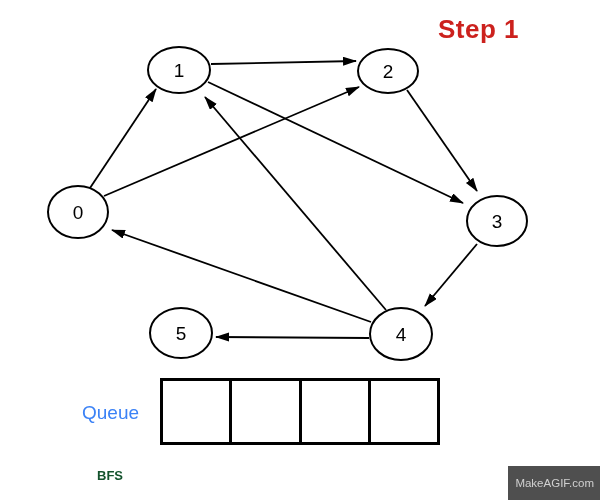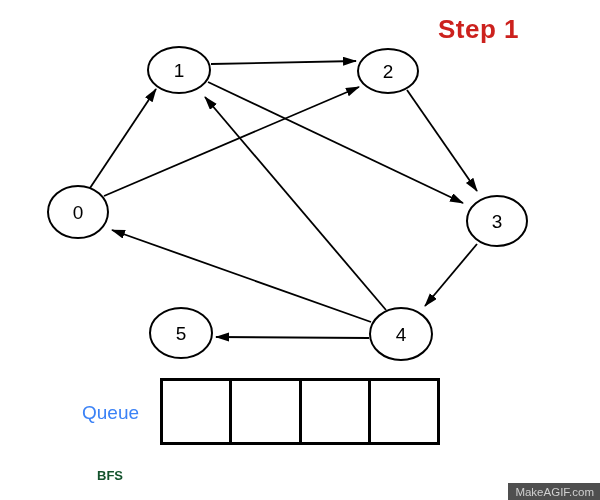--- a/index.html
+++ b/index.html
@@ -65,21 +65,21 @@
   .algo-label {
     position: absolute;
     left: 97px; top: 468px;
     font-size: 13px;
     font-weight: 700;
     color: #14532d;
   }
   .watermark {
     position: absolute;
     right: 0; bottom: 0;
-    height: 17px;
+    height: 34px;
     padding: 0 6px 0 7px;
     display: flex;
     align-items: center;
     font-size: 11.5px;
   }
 </style>
 </head>
 <body>
 
 <div class="stage">

